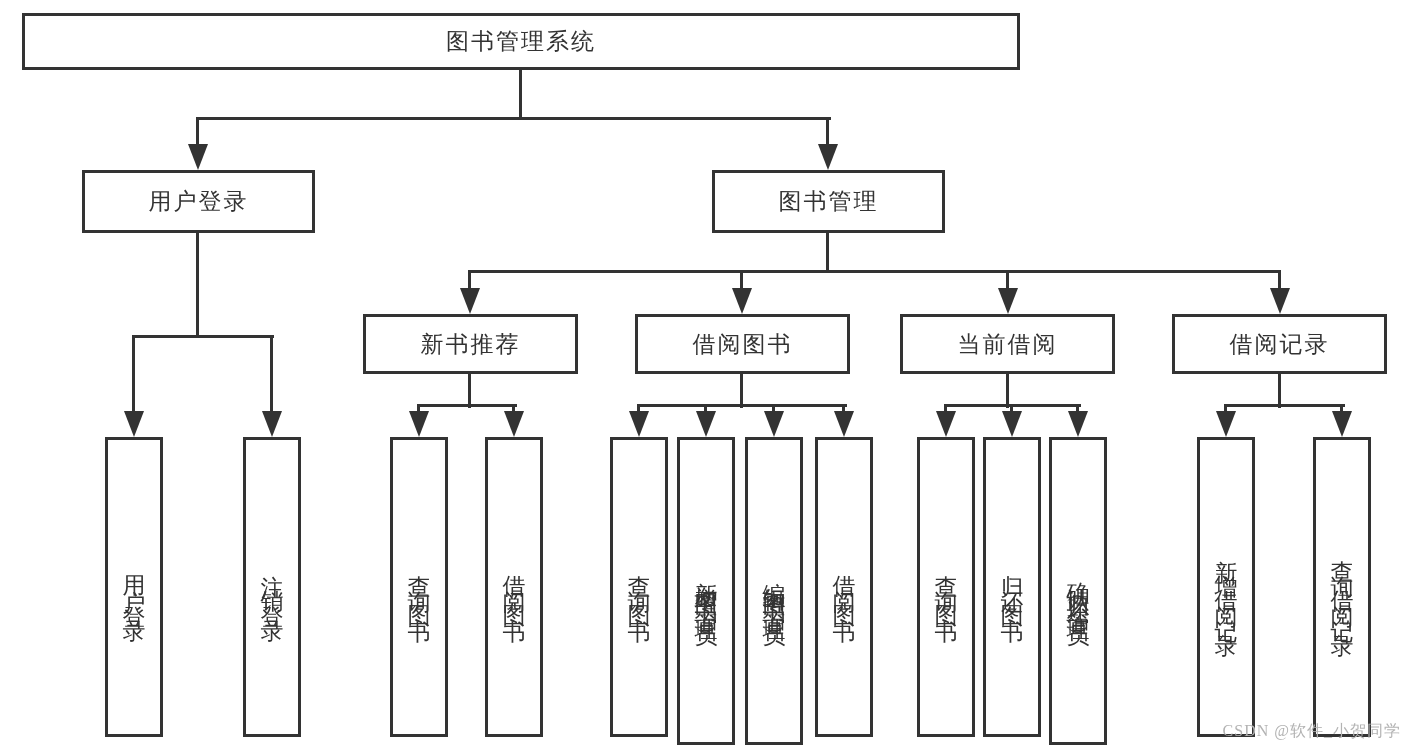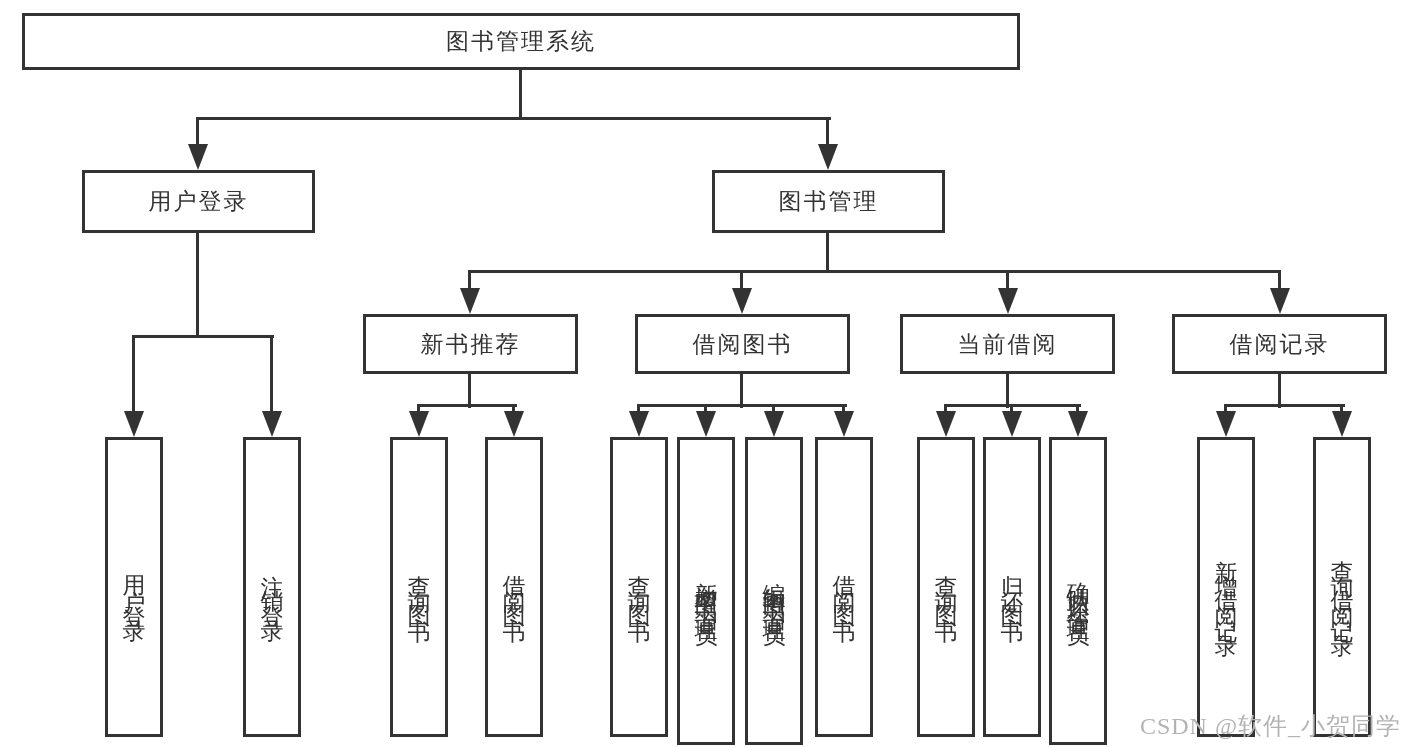--- a/index.html
+++ b/index.html
@@ -36,21 +36,21 @@
   .tri{
     position:absolute;width:0;height:0;
     border-left:10px solid transparent;
     border-right:10px solid transparent;
     border-top:26px solid #333333;
   }
   .watermark{
     position:absolute;
     right:4px;bottom:5px;
     color:#b3b3b3;
-    font-size:24px;
+    font-size:16px;
     letter-spacing:1px;
     z-index:5;
     white-space:nowrap;
   }
 </style>
 </head>
 <body>
 
 <div class="canvas">
 

